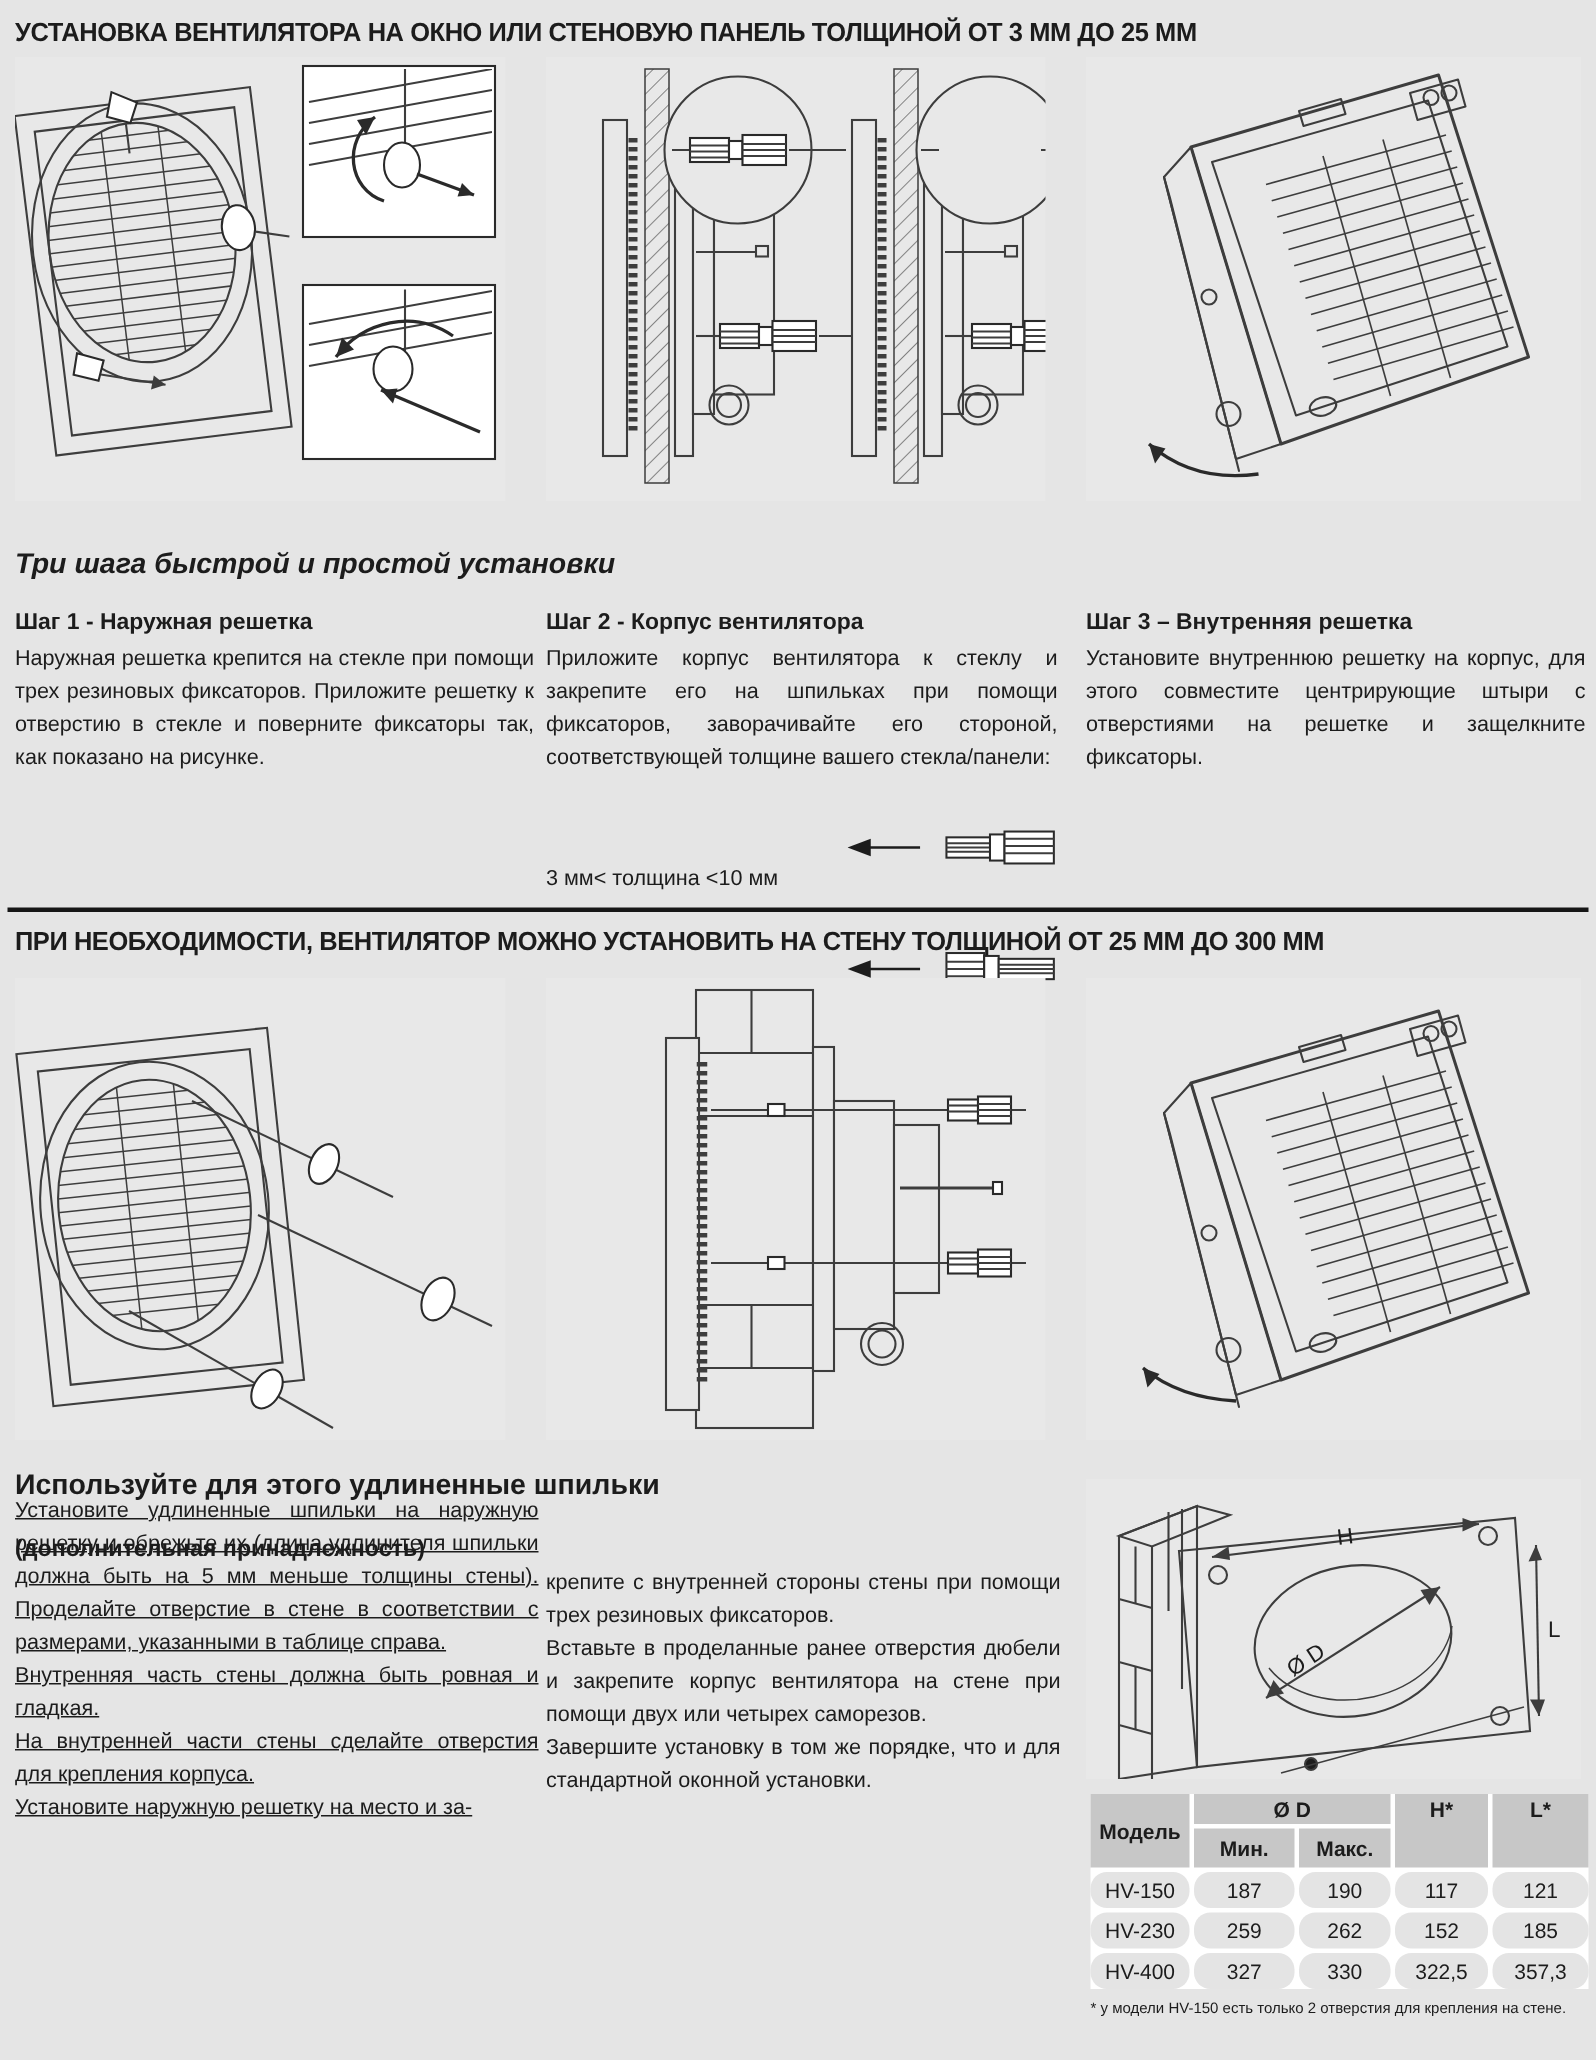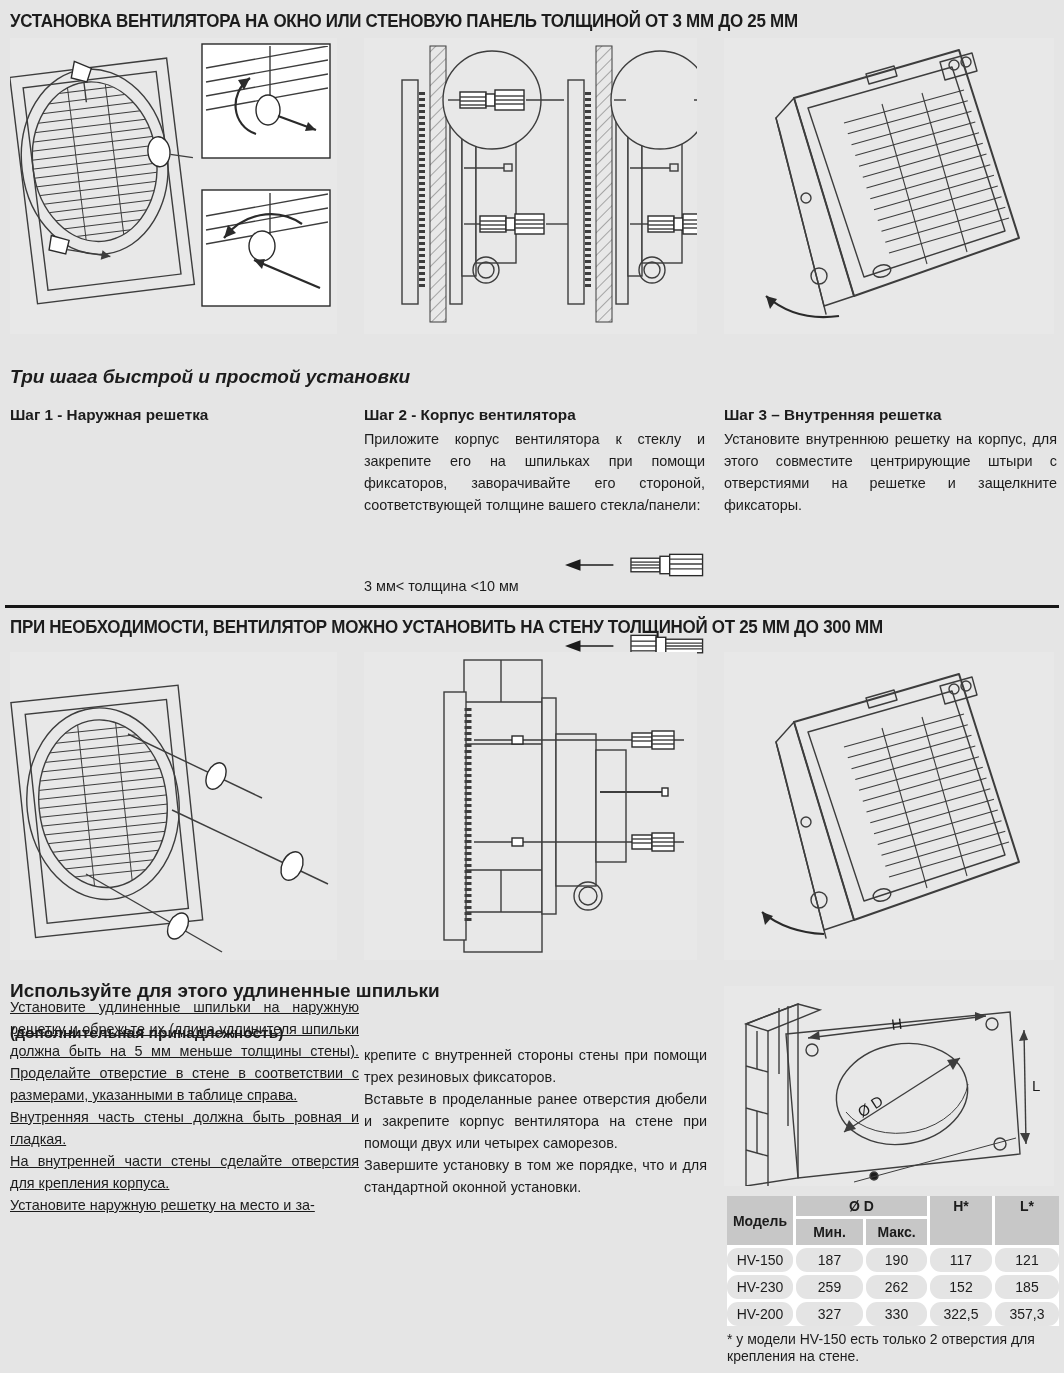--- a/index.html
+++ b/index.html
@@ -22,21 +22,21 @@
   .dim-table{position:absolute;display:grid;grid-template-columns:66px 67px 61px 62px 64px;grid-auto-rows:auto;gap:3px;background:#fff;font-size:14px;}
   .dim-table .cell{display:flex;align-items:center;justify-content:center;}
   .dim-table .th{background:#c7c7c7;font-weight:bold;}
   .dim-table .td{background:#e4e4e4;}
   .cell-model{grid-column:1;grid-row:1/3;}
   .cell-d{grid-column:2/4;grid-row:1;height:20px;}
   .cell-h{grid-column:4;grid-row:1/3;align-items:flex-start !important;padding-top:2px;}
   .cell-l{grid-column:5;grid-row:1/3;align-items:flex-start !important;padding-top:2px;}
   .hrow2{height:26px;}
   .drow{height:24px;border-radius:11px;}
-  .footnote{position:absolute;font-size:14px;line-height:17px;}
+  .footnote{position:absolute;font-size:10px;line-height:17px;}
   svg .ln{stroke:#3d3d3d;fill:none;stroke-width:1.4;}
   svg .th2{stroke:#2a2a2a;fill:none;stroke-width:2.2;}
   svg .wh{fill:#fff;stroke:#2a2a2a;stroke-width:1.4;}
   svg .gr{fill:#e8e8e8;stroke:#3d3d3d;stroke-width:1.4;}
   svg text{font-family:"Liberation Sans",sans-serif;fill:#1c1c1c;}
 </style>
 </head>
 <body>
 
 <div class="page">
@@ -226,20 +226,21 @@
         <path d="M115,278 Q 72,284 42,258"></path>
         <path d="M42,258 l4,13 7,-10 z" fill="#2a2a2a" stroke="none"></path>
       </g>
     </svg>
   </div>
 
   <div class="sub-heading" style="left:10px;top:366px;font-style:italic;">Три шага быстрой и простой установки</div>
 
   <div class="step-col" style="left:10px;top:404px;width:346px;">
     <p class="step-head">Шаг 1 - Наружная решетка</p>
+    <p class="step-body">Наружная решетка крепится на стекле при помощи трех резиновых фиксаторов. Приложите решетку к отверстию в стекле и поверните фиксаторы так, как показано на рисунке.</p>
   </div>
 
   <div class="step-col" style="left:364px;top:404px;width:341px;">
     <p class="step-head">Шаг 2 - Корпус вентилятора</p>
     <p class="step-body">Приложите корпус вентилятора к стеклу и закрепите его на шпильках при помощи фиксаторов, заворачивайте его стороной, соответствующей толщине вашего стекла/панели:</p>
     <div class="opt-row">
       <span class="opt-label">3 мм&lt; толщина &lt;10 мм</span>
       <svg width="52" height="14" viewBox="0 0 52 14">
         <line x1="12" y1="7" x2="50" y2="7" stroke="#1c1c1c" stroke-width="1.6"></line>
         <path d="M0,7 L16,1 L16,13 z" fill="#1c1c1c"></path>
@@ -478,21 +479,21 @@
     <div class="cell td drow">190</div>
     <div class="cell td drow">117</div>
     <div class="cell td drow">121</div>
 
     <div class="cell td drow">HV-230</div>
     <div class="cell td drow">259</div>
     <div class="cell td drow">262</div>
     <div class="cell td drow">152</div>
     <div class="cell td drow">185</div>
 
-    <div class="cell td drow">HV-200</div>
+    <div class="cell td drow">HV-400</div>
     <div class="cell td drow">327</div>
     <div class="cell td drow">330</div>
     <div class="cell td drow">322,5</div>
     <div class="cell td drow">357,3</div>
   </div>
 
   <div class="footnote" style="left:727px;top:1331px;width:334px;">* у модели HV-150 есть только 2 отверстия для крепления на стене.</div>
 
 </div>
 

